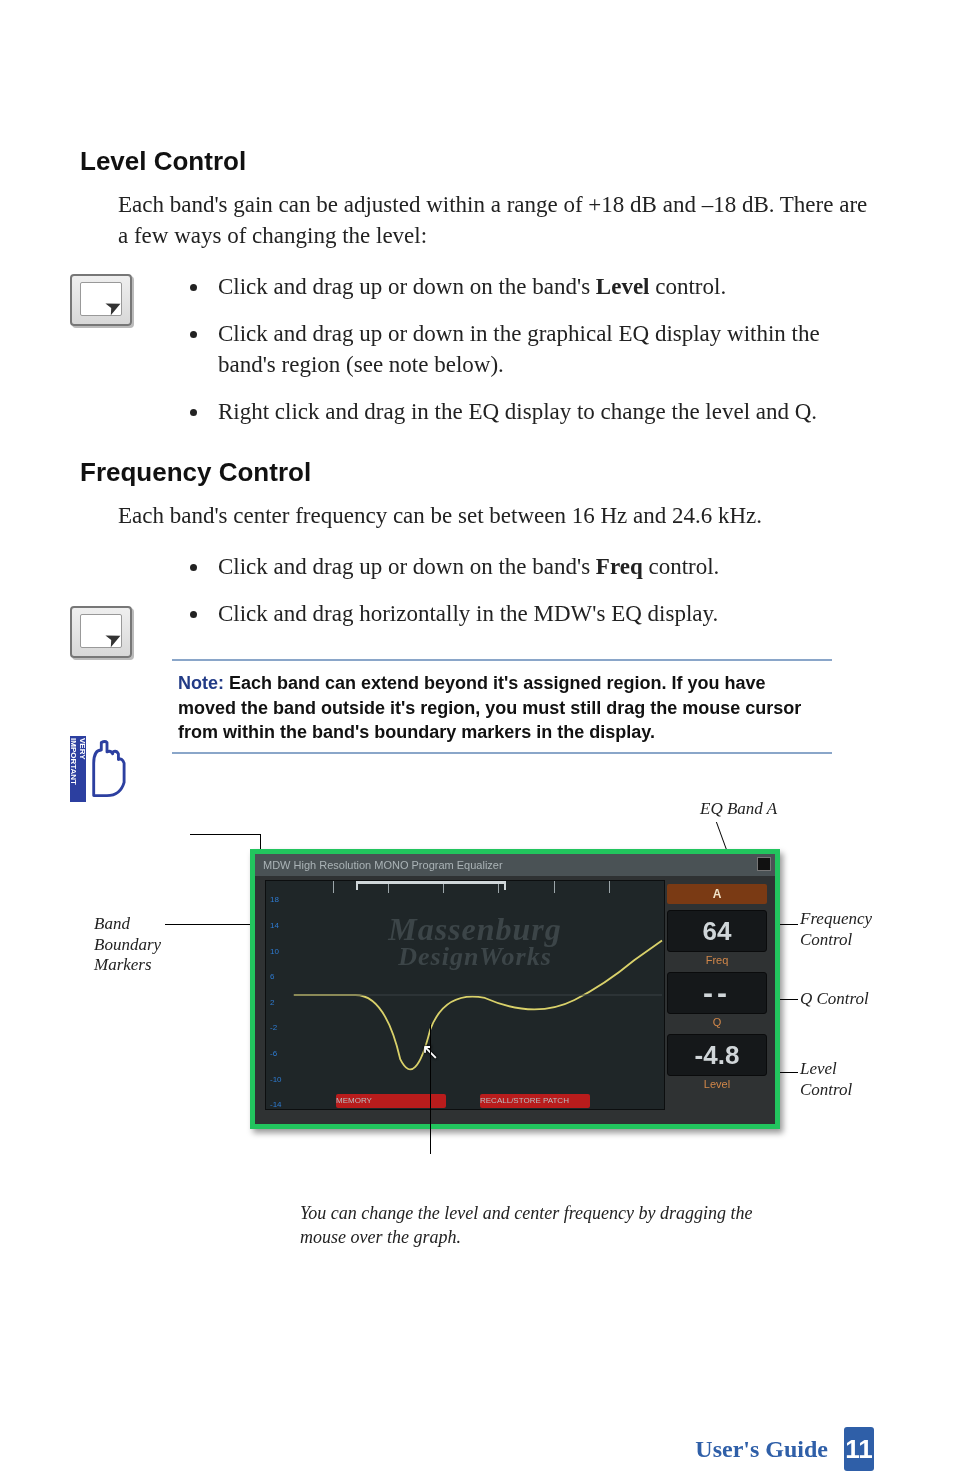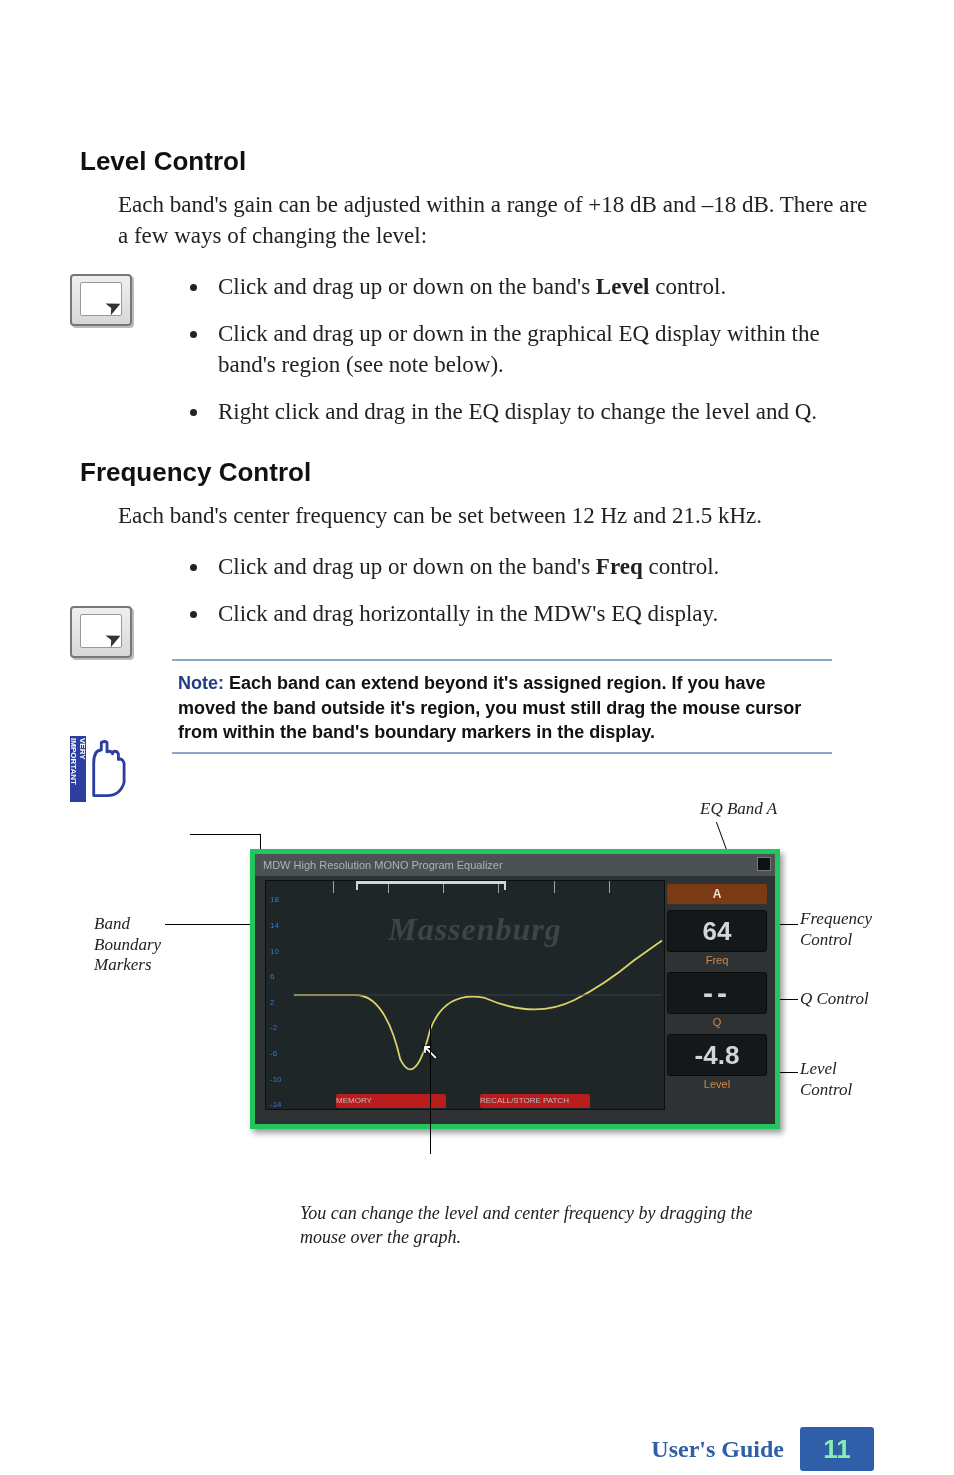--- a/index.html
+++ b/index.html
@@ -245,23 +245,23 @@
     align-items:center;
     gap:16px;
   }
   .footer .guide {
     font-family: Georgia, serif;
     font-weight:700;
     color:#2f5fa8;
     font-size:24px;
   }
   .footer .pagebox {
-    width:74px; height:44px;
+    width:30px; height:44px;
     background:#2f5fa8;
-    color:#86efac;
+    color:#ffffff;
     font-family:"Helvetica Neue",Arial,sans-serif;
     font-weight:800;
     font-size:26px;
     display:flex; align-items:center; justify-content:center;
     border-radius:3px;
   }
 </style>
 </head>
 <body>
 
@@ -283,21 +283,21 @@
     </li>
     <li>
       <span>Click and drag up or down in the graphical EQ display within the band's region (see note below).</span>
     </li>
     <li>
       <span>Right click and drag in the EQ display to change the level and Q.</span>
     </li>
   </ul>
 
   <h2>Frequency Control</h2>
-  <p class="body-text">Each band's center frequency can be set between 12 Hz and 21.5 kHz.</p>
+  <p class="body-text">Each band's center frequency can be set between 16 Hz and 24.6 kHz.</p>
 
   <div class="margin-icon icon2">
     <div class="mouse-box">
         <div class="inner"></div>
         <div class="cursor">➤</div>
       </div>
   </div>
 
   <ul class="bullet-list">
     <li>
@@ -364,20 +364,21 @@
           <div>10</div>
             <div>6</div>
           <div>2</div>
             <div>-2</div>
           <div>-6</div>
             <div>-10</div>
           <div>-14</div>
         </div>
         <div class="wm">
           <div class="l1">Massenburg</div>
+          <div class="l2">DesignWorks</div>
         </div>
         <svg class="eq-curve" viewBox="0 0 400 230" preserveAspectRatio="none">
           <path d="M28 115 L90 115 Q120 115 135 180 Q150 210 165 150 Q180 110 220 118 Q270 140 310 120 Q340 105 370 80 L398 60" fill="none" stroke="#d9d16a" stroke-width="1.8"></path>
           <path d="M28 115 L398 115" stroke="#3a4245" stroke-width="1"></path>
         </svg>
         <div class="eq-cursor">↖</div>
         <div class="eq-bottom-buttons">
           <span>MEMORY</span>
           <span>RECALL/STORE PATCH</span>
         </div>

